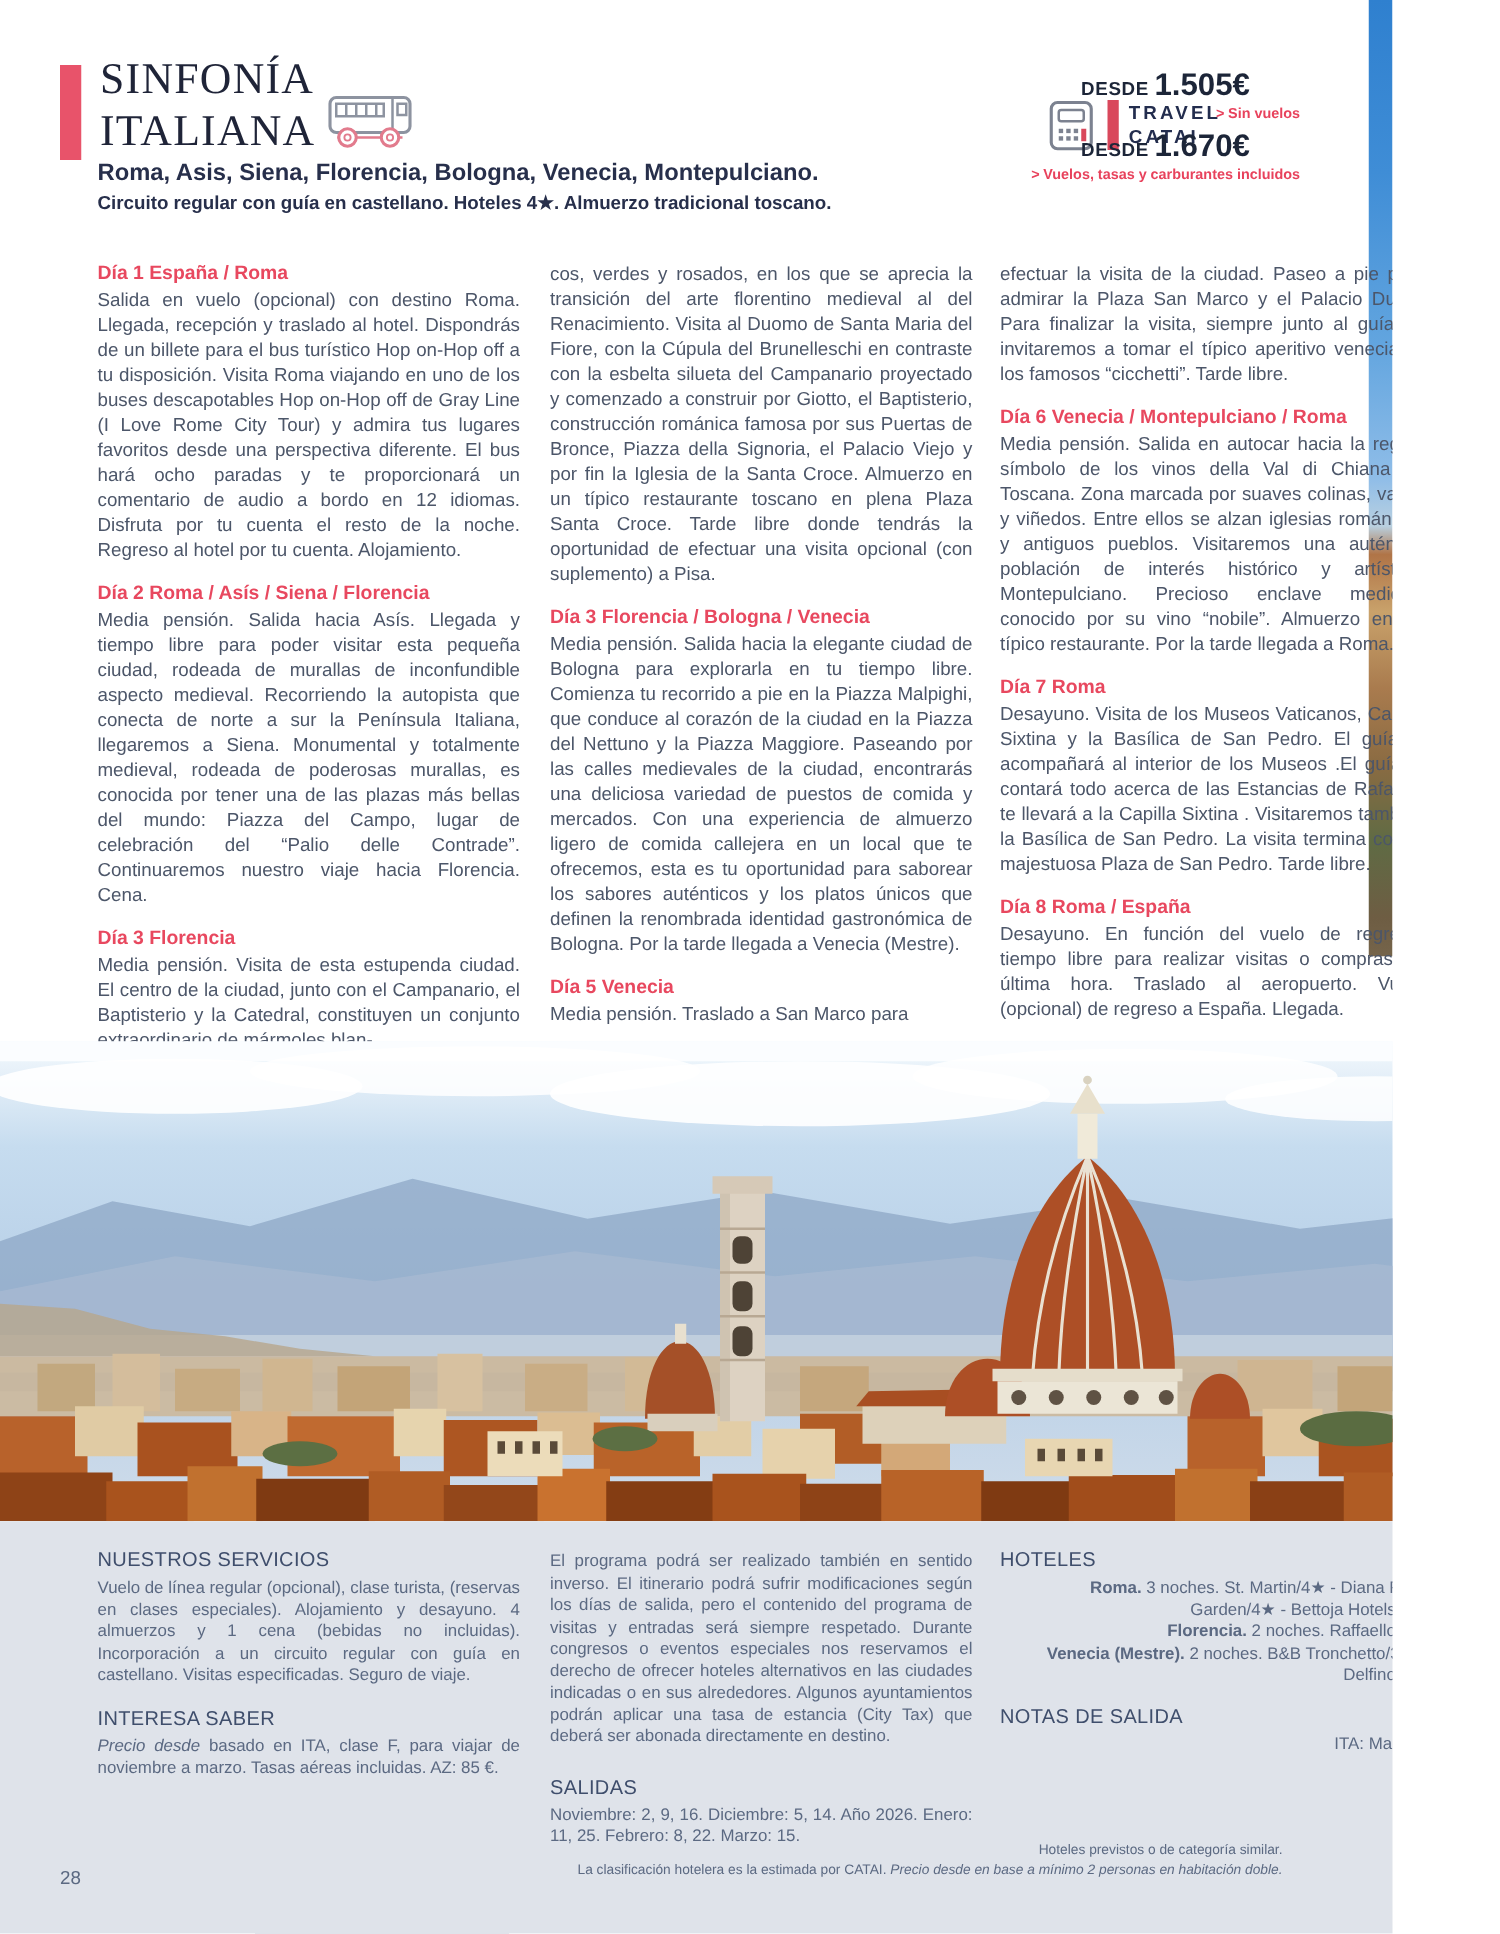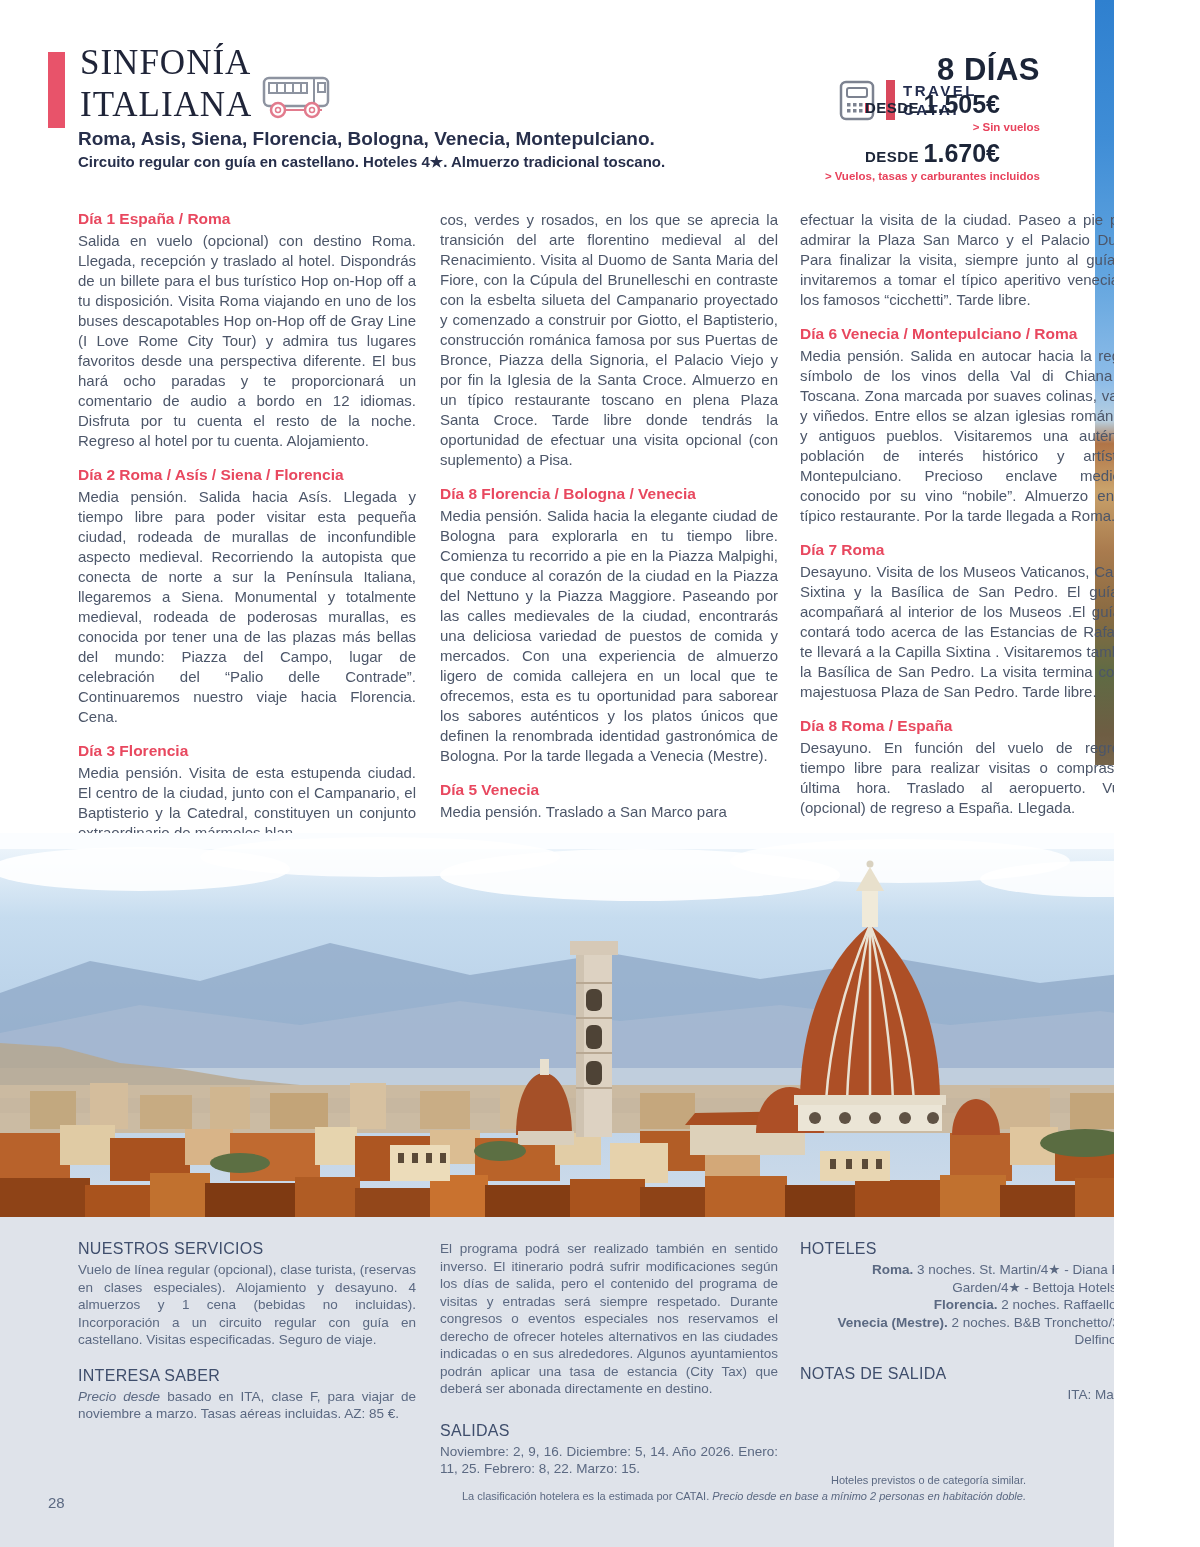--- a/index.html
+++ b/index.html
@@ -104,21 +104,20 @@
       <rect x="27" y="23" width="4" height="10" fill="#d9485c"></rect>
     </svg>
   </div>
   <div class="abs tp-bar"></div>
   <div class="abs tp-text">
     <div>TRAVEL</div>
     <div>CATAI</div>
   </div>
 
   <div class="abs price-block">
-    <div class="dias">8 DÍAS</div>
     <div class="price-line">
       <span class="desde">DESDE</span>
       <span class="amount">1.505€</span>
     </div>
     <div class="price-note">
       <span class="chev">&gt;</span><span>Sin vuelos</span>
     </div>
     <div class="price-line" style="margin-top:6px;">
       <span class="desde">DESDE</span>
       <span class="amount">1.670€</span>
@@ -134,21 +133,21 @@
     <div class="day-title first">Día 1 España / Roma</div>
     <p class="body-text">Salida en vuelo (opcional) con destino Roma. Llegada, recepción y traslado al hotel. Dispondrás de un billete para el bus turístico Hop on-Hop off a tu disposición. Visita Roma viajando en uno de los buses descapotables Hop on-Hop off de Gray Line (I Love Rome City Tour) y admira tus lugares favoritos desde una perspectiva diferente. El bus hará ocho paradas y te proporcionará un comentario de audio a bordo en 12 idiomas. Disfruta por tu cuenta el resto de la noche. Regreso al hotel por tu cuenta. Alojamiento.</p>
     <div class="day-title">Día 2 Roma / Asís / Siena / Florencia</div>
     <p class="body-text">Media pensión. Salida hacia Asís. Llegada y tiempo libre para poder visitar esta pequeña ciudad, rodeada de murallas de inconfundible aspecto medieval. Recorriendo la autopista que conecta de norte a sur la Península Italiana, llegaremos a Siena. Monumental y totalmente medieval, rodeada de poderosas murallas, es conocida por tener una de las plazas más bellas del mundo: Piazza del Campo, lugar de celebración del “Palio delle Contrade”. Continuaremos nuestro viaje hacia Florencia. Cena.</p>
     <div class="day-title">Día 3 Florencia</div>
     <p class="body-text">Media pensión. Visita de esta estupenda ciudad. El centro de la ciudad, junto con el Campanario, el Baptisterio y la Catedral, constituyen un conjunto extraordinario de mármoles blan-</p>
   </div>
 
   <div class="col col2">
     <p class="body-text">cos, verdes y rosados, en los que se aprecia la transición del arte florentino medieval al del Renacimiento. Visita al Duomo de Santa Maria del Fiore, con la Cúpula del Brunelleschi en contraste con la esbelta silueta del Campanario proyectado y comenzado a construir por Giotto, el Baptisterio, construcción románica famosa por sus Puertas de Bronce, Piazza della Signoria, el Palacio Viejo y por fin la Iglesia de la Santa Croce. Almuerzo en un típico restaurante toscano en plena Plaza Santa Croce. Tarde libre donde tendrás la oportunidad de efectuar una visita opcional (con suplemento) a Pisa.</p>
-    <div class="day-title">Día 8 Florencia / Bologna / Venecia</div>
+    <div class="day-title">Día 3 Florencia / Bologna / Venecia</div>
     <p class="body-text">Media pensión. Salida hacia la elegante ciudad de Bologna para explorarla en tu tiempo libre. Comienza tu recorrido a pie en la Piazza Malpighi, que conduce al corazón de la ciudad en la Piazza del Nettuno y la Piazza Maggiore. Paseando por las calles medievales de la ciudad, encontrarás una deliciosa variedad de puestos de comida y mercados. Con una experiencia de almuerzo ligero de comida callejera en un local que te ofrecemos, esta es tu oportunidad para saborear los sabores auténticos y los platos únicos que definen la renombrada identidad gastronómica de Bologna. Por la tarde llegada a Venecia (Mestre).</p>
     <div class="day-title">Día 5 Venecia</div>
     <p class="body-text">Media pensión. Traslado a San Marco para</p>
   </div>
 
   <div class="col col3">
     <p class="body-text">efectuar la visita de la ciudad. Paseo a pie para admirar la Plaza San Marco y el Palacio Ducal. Para finalizar la visita, siempre junto al guía, te invitaremos a tomar el típico aperitivo veneciano, los famosos “cicchetti”. Tarde libre.</p>
     <div class="day-title">Día 6 Venecia / Montepulciano / Roma</div>
     <p class="body-text">Media pensión. Salida en autocar hacia la región símbolo de los vinos della Val di Chiana en Toscana. Zona marcada por suaves colinas, valles y viñedos. Entre ellos se alzan iglesias románicas y antiguos pueblos. Visitaremos una auténtica población de interés histórico y artístico: Montepulciano. Precioso enclave medieval conocido por su vino “nobile”. Almuerzo en un típico restaurante. Por la tarde llegada a Roma.</p>
     <div class="day-title">Día 7 Roma</div>

